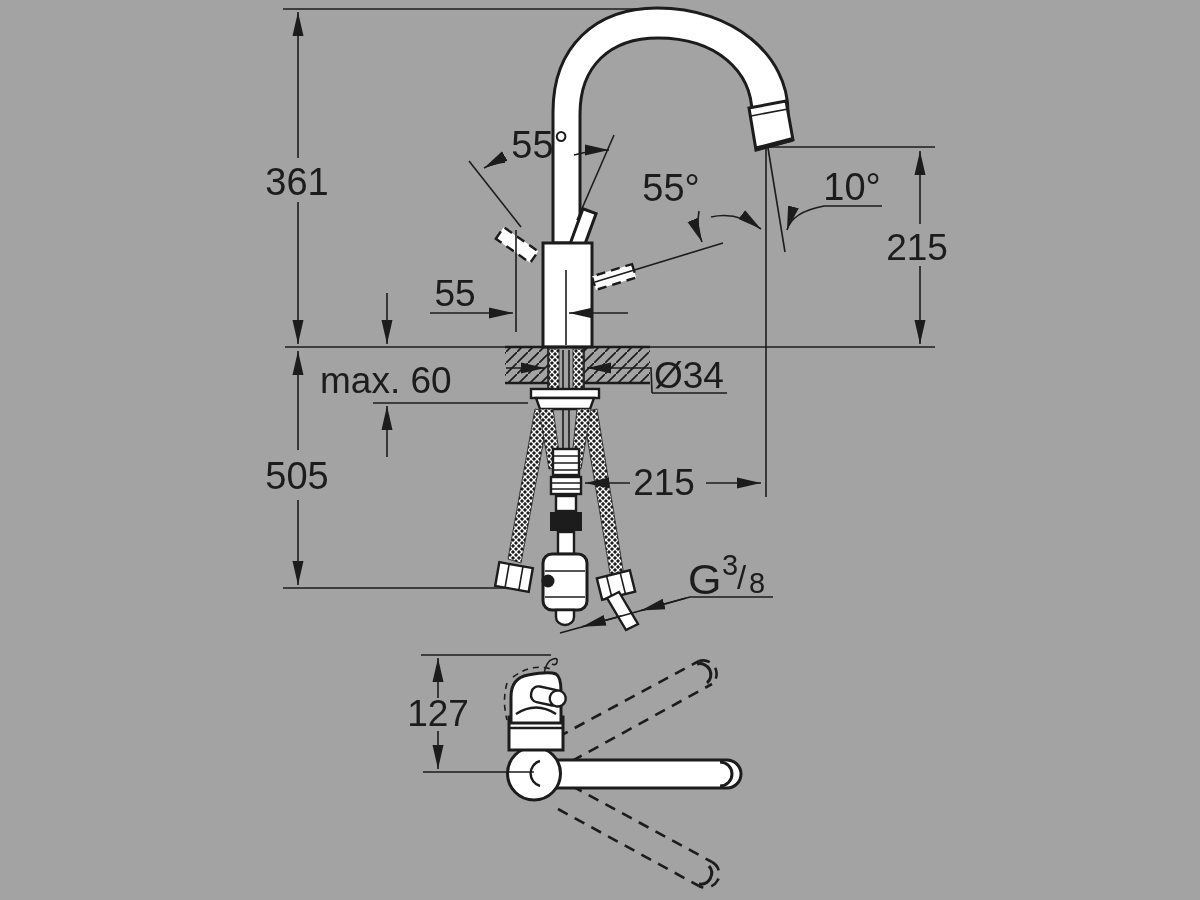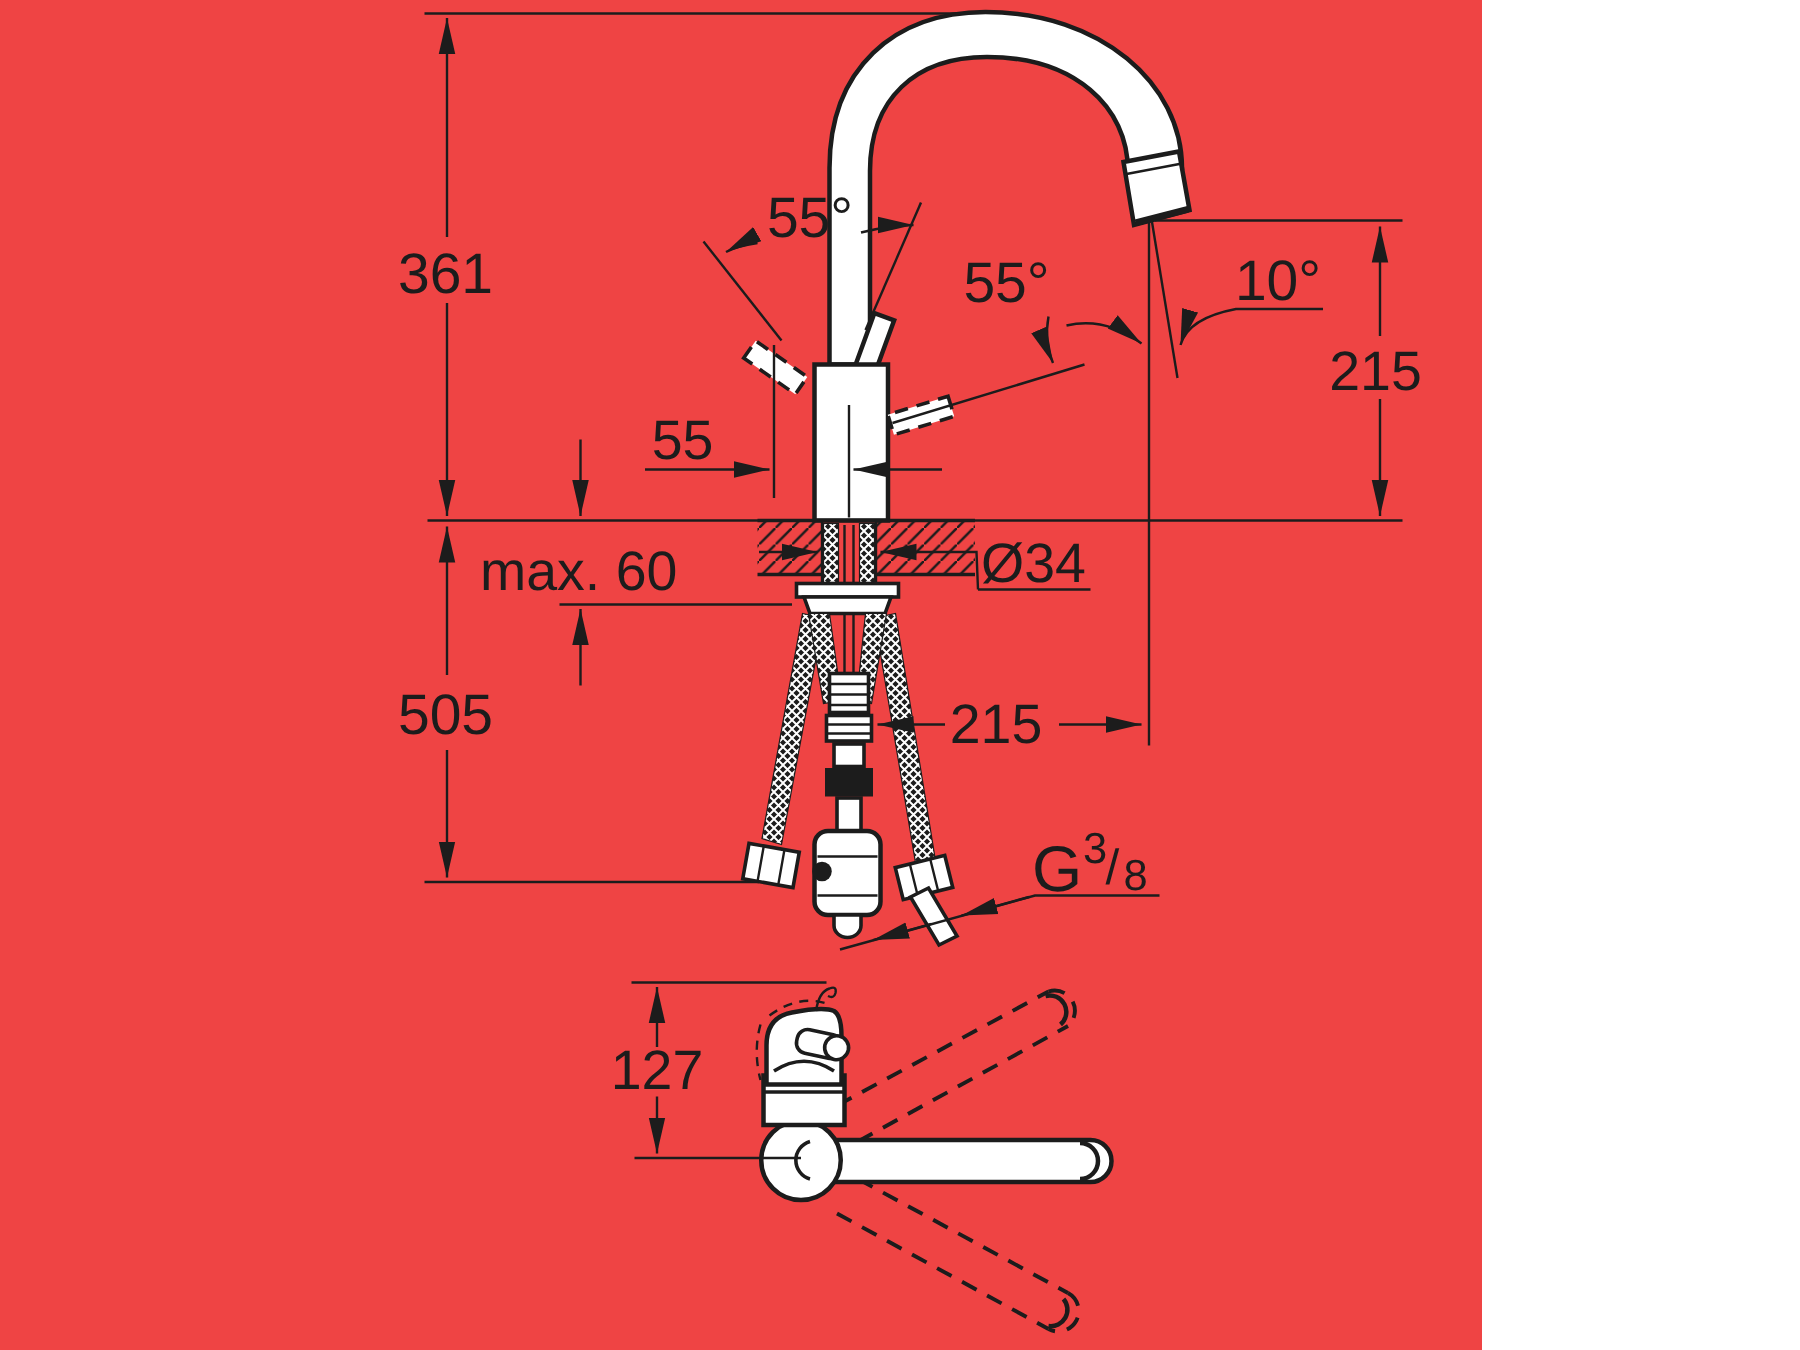--- a/index.html
+++ b/index.html
@@ -1,16 +1,16 @@
 <!DOCTYPE html>
 <html><head>
 <meta charset="utf-8">
 <style>
   html,body{margin:0;padding:0;background:#ffffff;}
-  #stage{width:988px;height:900px;background:#ef4444;position:relative;overflow:hidden;}
+  #stage{width:1200px;height:900px;background:#a3a3a3;position:relative;overflow:hidden;}
   svg{display:block;}
   text{font-family:"Liberation Sans", sans-serif;fill:#1c1c1c;}
   .t43{font-size:43px;}
   .t38{font-size:38px;}
   .t37{font-size:37px;}
   .t29{font-size:29px;}
   .t33{font-size:33px;}
   .mid{text-anchor:middle;}
   .thin{stroke:#1c1c1c;stroke-width:1.6;fill:none;}
   .med{stroke:#1c1c1c;stroke-width:2.4;fill:none;}

